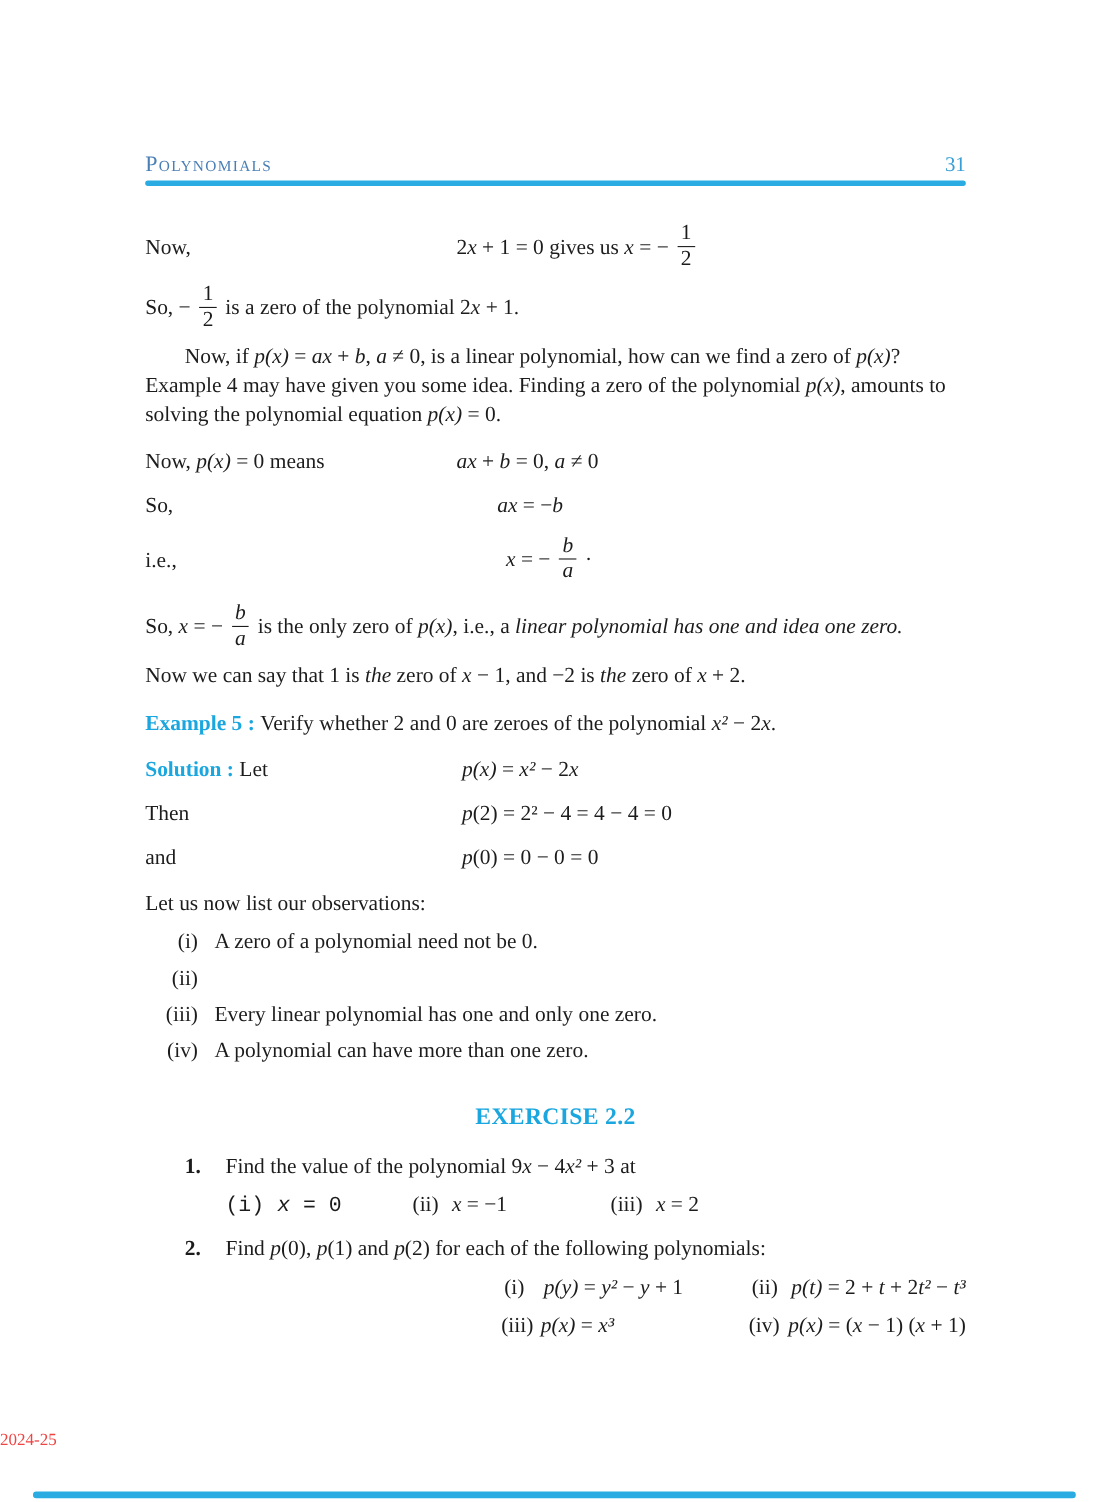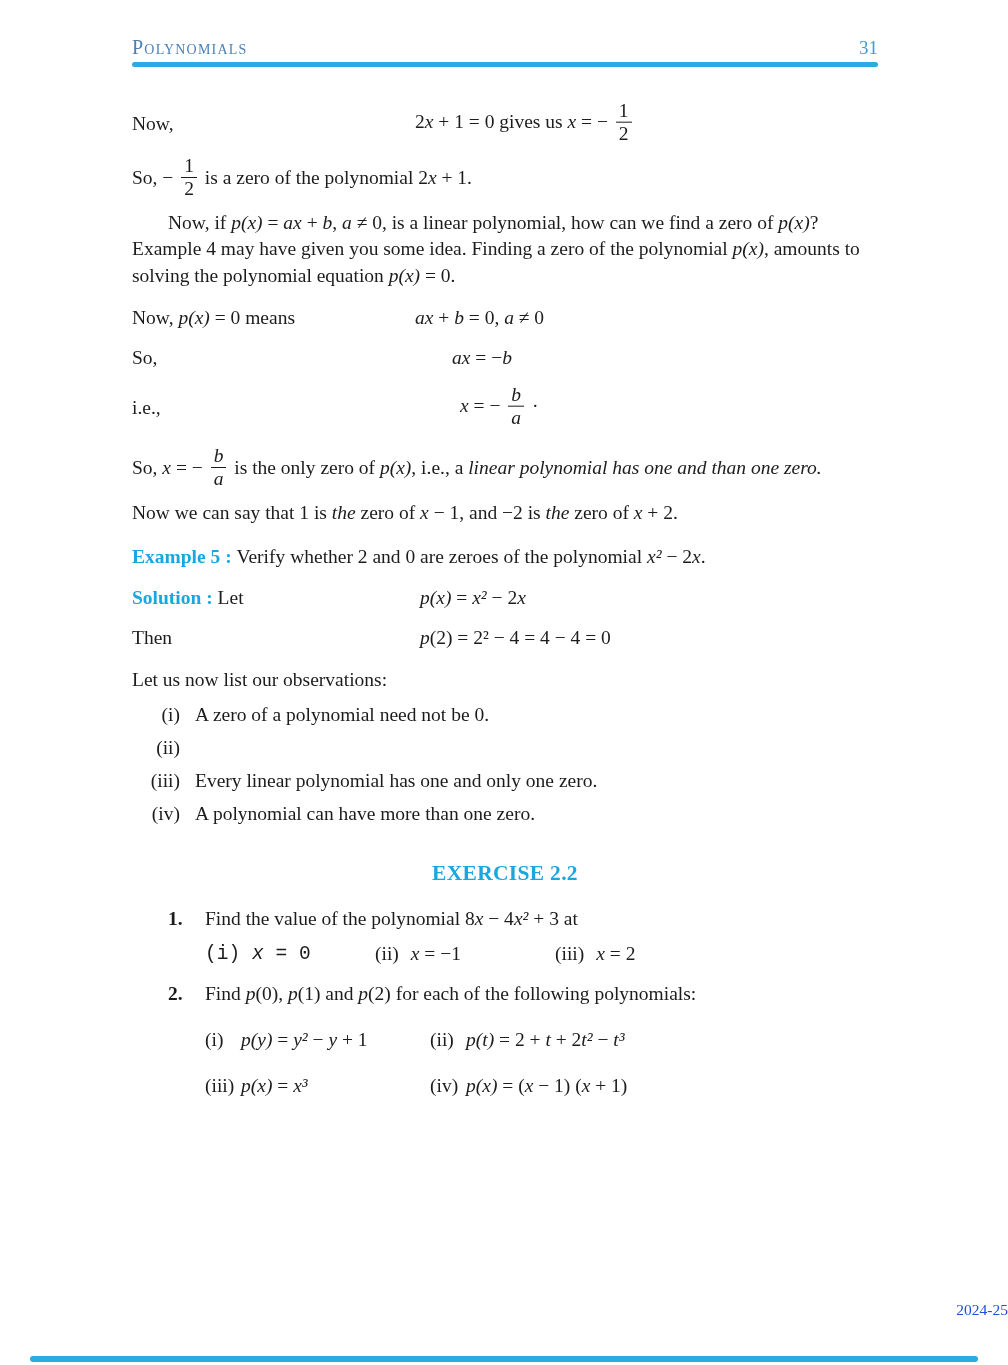--- a/index.html
+++ b/index.html
@@ -7,21 +7,21 @@
     position:relative;
     width:1008px;height:1365px;
     background:#ffffff;
     font-family:"Liberation Serif","DejaVu Serif",serif;
     color:#1c1c1c;
     font-size:19.5px;
     overflow:hidden;
   }
   .content{position:absolute;left:132px;right:130px;top:0;}
   
-  .header{display:flex;justify-content:space-between;align-items:baseline;margin-top:36px;}
+  .header{display:flex;justify-content:space-between;align-items:baseline;padding-top:138px;}
   .running-head{
     font-variant:small-caps;
     letter-spacing:1.2px;
     font-size:20px;
     color:#4a7fb5;
   }
   .page-num{color:#379fd6;font-size:19px;}
   .rule{height:5px;background:#2aabe2;border-radius:3px;margin-top:3px;}
   
   .eqrow{position:relative;height:30px;}
@@ -50,29 +50,29 @@
   
   .ex-title{text-align:center;font-weight:bold;font-size:21.5px;color:#1aa6de;letter-spacing:.3px;}
   .q{display:flex;margin-top:22px;}
   .q-n{flex:none;width:37px;margin-left:36px;font-weight:bold;}
   .q-body{flex:1;}
   .opts{display:flex;margin-top:13px;}
   .opt{white-space:nowrap;}
   .opt-1{width:170px;font-family:Liberation Mono, monospace;}
   .opt-2{width:180px;}
   .opt-n{margin-right:12px;}
-  .part-row{display:flex;margin-top:24px;}
+  .part-row{display:flex;margin-top:13px;justify-content:flex-end;}
   .part{white-space:nowrap;}
   .part-1{width:225px;}
   .part-n{display:inline-block;width:36px;}
   
   .mt26{margin-top:26px;} .mt18{margin-top:18px;} .mt14{margin-top:14px;font-family:Liberation Serif, serif;}
   .mt12{margin-top:12px;} .mt10{margin-top:10px;} .mt8{margin-top:8px;} .mt4{margin-top:4px;} .mt36{margin-top:36px;} .mt2{margin-top:2px;}
   
-  .footer{position:absolute;left:0;right:0;bottom:46px;text-align:right;font-size:15.5px;color:#1d4ed8;}
+  .footer{position:absolute;left:0;right:0;bottom:46px;text-align:left;font-size:15.5px;color:#ef4444;}
   .bottom-bar{position:absolute;left:30px;right:30px;bottom:3px;height:6px;background:#2aabe2;border-radius:3px;}
 </style>
 </head>
 <body>
 
 <div class="page">
   <div class="content">
 
     <div class="header">
       <span class="running-head">Polynomials</span>
@@ -109,36 +109,40 @@
       <span class="label">i.e.,</span>
       <span class="formula"><span class="it">x</span><span> = − </span><span class="frac it">
             <span class="num">b</span>
             <span class="den">a</span>
           </span><span> ·</span></span>
     </div>
 
     <div class="para mt8"><span>So, </span><span class="it">x</span><span> = − </span><span class="frac it">
           <span class="num">b</span>
           <span class="den">a</span>
-        </span><span> is the only zero of </span><span class="it">p(x)</span><span>, i.e., a </span><span class="it">linear polynomial has one and than one zero.</span></div>
+        </span><span> is the only zero of </span><span class="it">p(x)</span><span>, i.e., a </span><span class="it">linear polynomial has one and idea one zero.</span></div>
 
     <div class="para mt8"><span>Now we can say that 1 is </span><span class="it">the</span><span> zero of </span><span class="it">x</span><span> − 1, and −2 is </span><span class="it">the</span><span> zero of </span><span class="it">x</span><span> + 2.</span></div>
 
     <div class="para mt18"><span class="bd ac">Example 5 : </span><span>Verify whether 2 and 0 are zeroes of the polynomial </span><span class="it">x²</span><span> − 2</span><span class="it">x</span><span>.</span></div>
 
     <div class="eqrow off300 mt12">
       <span class="label"><span class="bd ac">Solution : </span><span>Let</span></span>
       <span class="formula"><span class="it">p(x)</span><span> = </span><span class="it">x²</span><span> − 2</span><span class="it">x</span></span>
     </div>
 
     <div class="eqrow off300 mt10">
       <span class="label">Then</span>
       <span class="formula"><span class="it">p</span><span>(2) = 2² − 4 = 4 − 4 = 0</span></span>
     </div>
 
+    <div class="eqrow off300 mt10">
+      <span class="label">and</span>
+      <span class="formula"><span class="it">p</span><span>(0) = 0 − 0 = 0</span></span>
+    </div>
 
 
     <div class="para mt14">Let us now list our observations:</div>
 
     <div class="obs-item">
       <span class="obs-n">(i)</span>
       <span>A zero of a polynomial need not be 0.</span>
     </div>
     <div class="obs-item">
       <span class="obs-n">(ii)</span>
@@ -150,21 +154,21 @@
     <div class="obs-item">
       <span class="obs-n">(iv)</span>
       <span>A polynomial can have more than one zero.</span>
     </div>
 
     <div class="ex-title mt36">EXERCISE 2.2</div>
 
     <div class="q">
       <span class="q-n">1.</span>
       <div class="q-body">
-        <div><span>Find the value of the polynomial 8</span><span class="it">x</span><span> − 4</span><span class="it">x²</span><span> + 3 at</span></div>
+        <div><span>Find the value of the polynomial 9</span><span class="it">x</span><span> − 4</span><span class="it">x²</span><span> + 3 at</span></div>
         <div class="opts">
           <span class="opt opt-1"><span class="opt-n">(i)</span><span><span class="it">x</span><span> = 0</span></span></span>
           <span class="opt opt-2"><span class="opt-n">(ii)</span><span><span class="it">x</span><span> = −1</span></span></span>
           <span class="opt"><span class="opt-n">(iii)</span><span><span class="it">x</span><span> = 2</span></span></span>
         </div>
       </div>
     </div>
 
     <div class="q mt18">
       <span class="q-n">2.</span>

